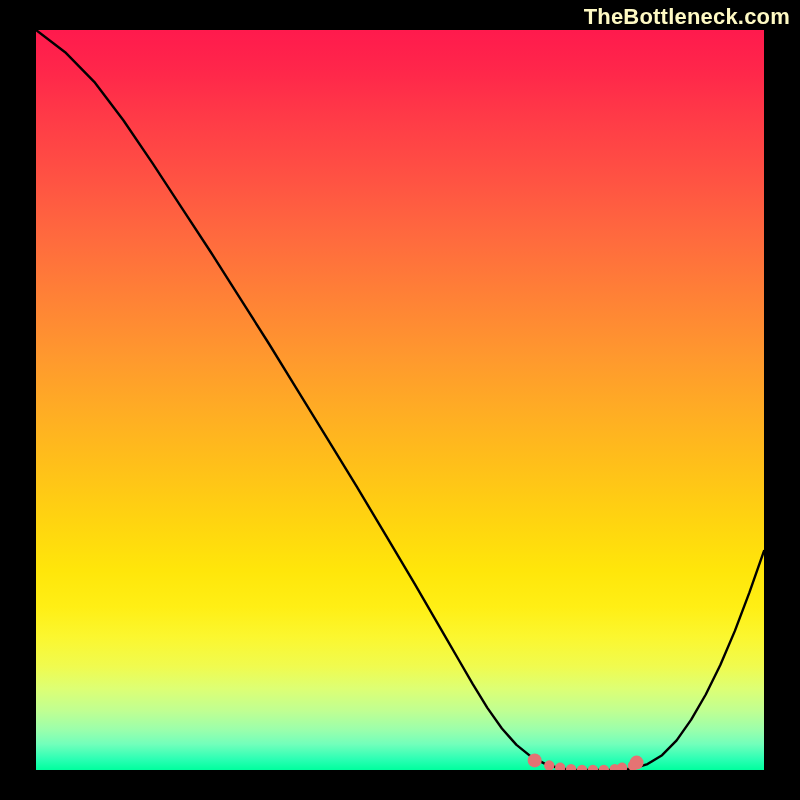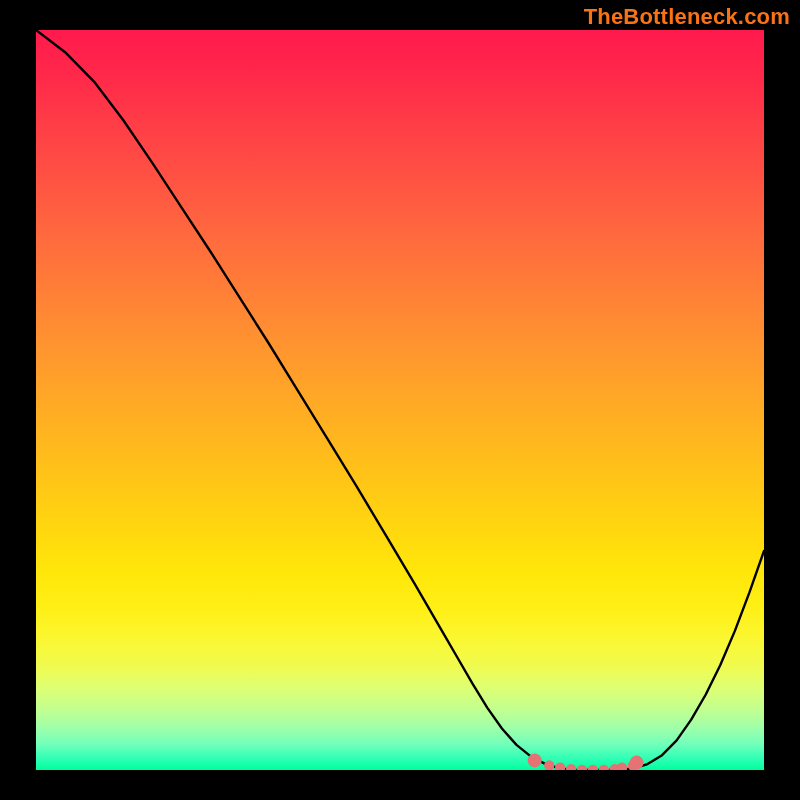--- a/index.html
+++ b/index.html
@@ -10,21 +10,21 @@
     height: 800px;
     background: #000;
   }
   .watermark {
     position: absolute;
     top: 4px;
     right: 10px;
     font-family: Arial, Helvetica, sans-serif;
     font-size: 22px;
     font-weight: 600;
-    color: #f97316;
+    color: #fef9c3;
     letter-spacing: 0.2px;
   }
   .plot {
     position: absolute;
     
     left: 36px;
     top: 30px;
     width: 728px;   
     height: 740px;  
     overflow: hidden;

